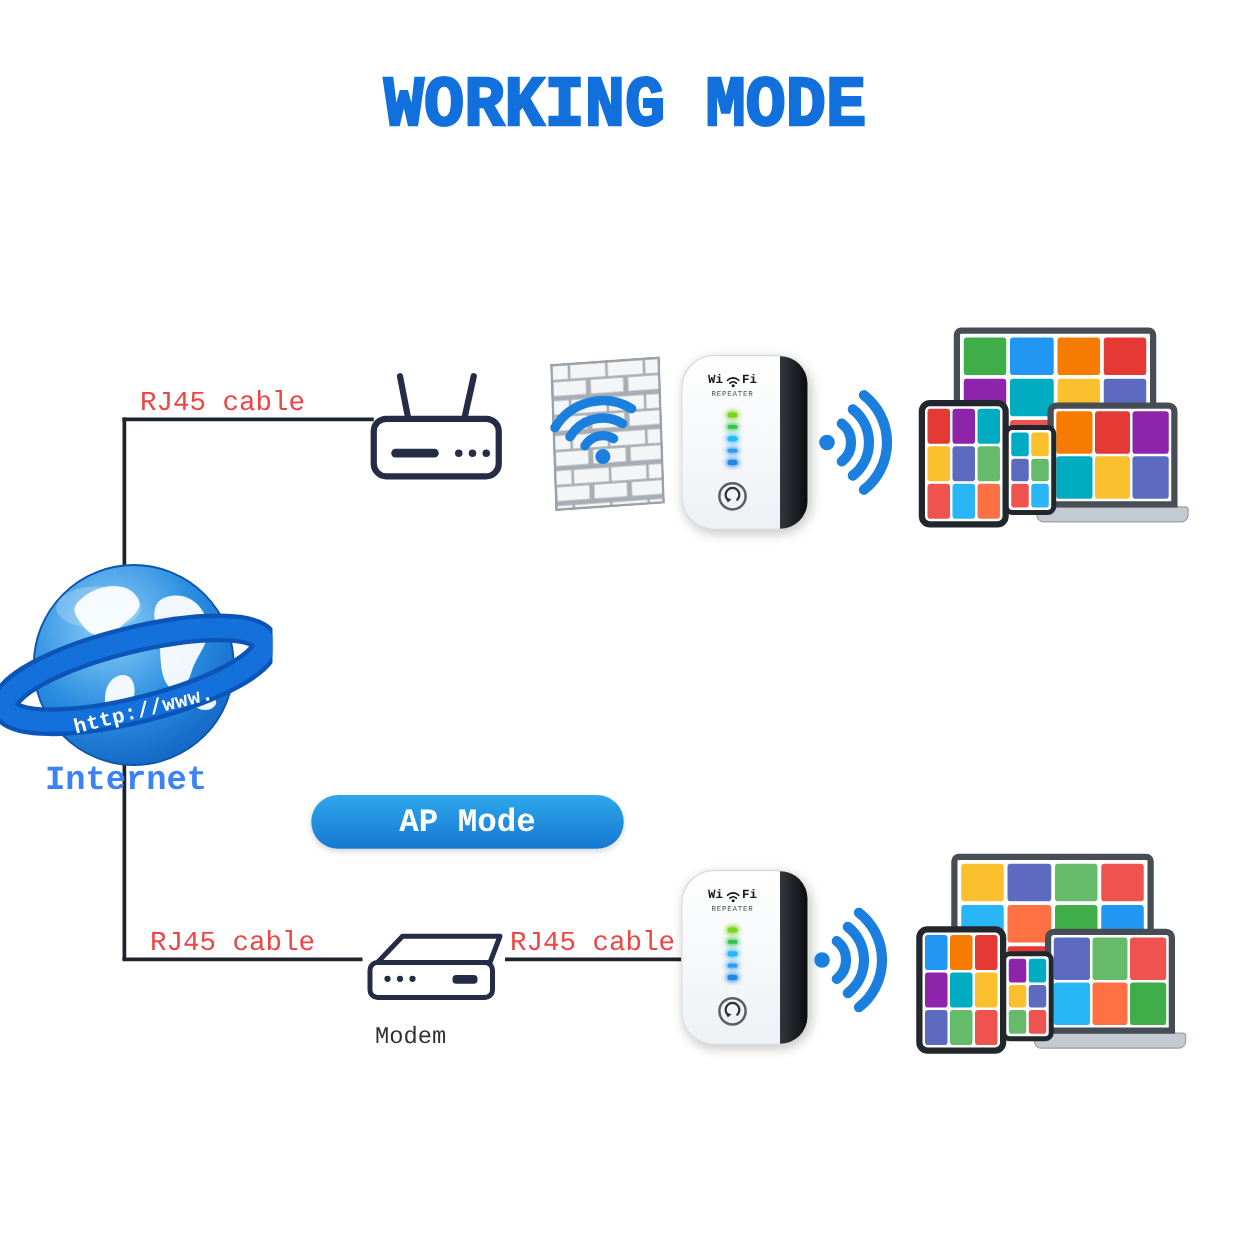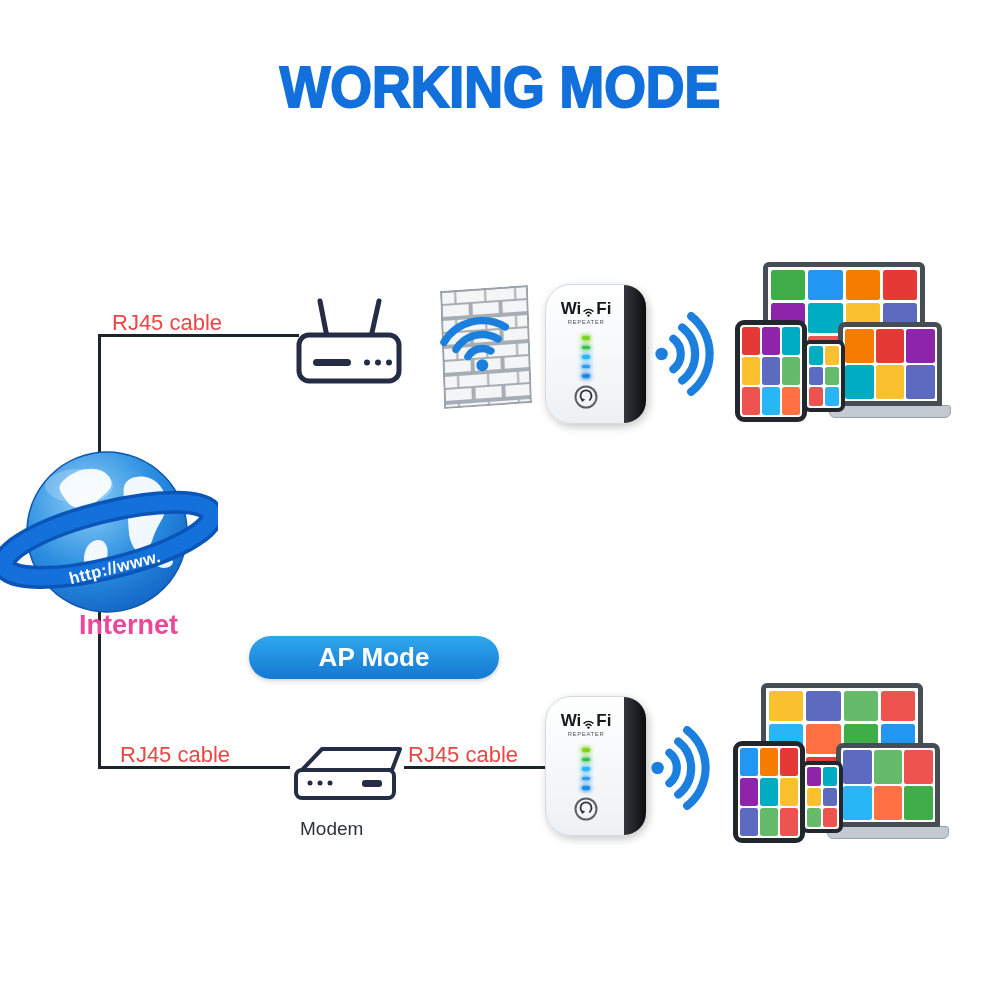--- a/index.html
+++ b/index.html
@@ -1,39 +1,39 @@
 <!DOCTYPE html>
 <html style="--accent: #1478d2; --title: #1270dd; --line: #1e242c; --wifi: #1b7fdd;"><head>
 <meta charset="utf-8">
 <style>
   html,body{margin:0;padding:0;background:#fff;}
   .stage{position:relative;width:1000px;height:856px;background:#fff;overflow:hidden;
-         font-family:Liberation Sans, sans-serif;}
+         font-family:Liberation Mono, monospace;}
 
   
   .title{position:absolute;left:0;right:0;top:54px;text-align:center;
          font-size:57px;font-weight:900;color:var(--title);
          transform:scaleX(.94);letter-spacing:0px;
          -webkit-text-stroke:2px var(--title);}
 
   
   .badge{position:absolute;height:43px;border-radius:22px;
          background:linear-gradient(180deg,#2fa7ec,var(--accent));
          color:#fff;font-size:26px;font-weight:bold;
          display:flex;align-items:center;justify-content:center;
          box-shadow:0 2px 5px rgba(0,0,0,.18);}
   #badge-repeater{left:255px;top:237px;width:240px;}
   #badge-ap{left:249px;top:636px;width:250px;}
 
   
   .line{position:absolute;background:var(--line);}
   .line.h{height:2.5px;} .line.v{width:2.5px;}
   .lbl{position:absolute;font-size:22px;color:#ef4444;}
-  .internet-label{position:absolute;left:36px;top:610px;width:142px;text-align:right;
-                  font-size:27px;font-weight:bold;color:#ec4899;}
+  .internet-label{position:absolute;left:36px;top:610px;width:142px;text-align:left;
+                  font-size:27px;font-weight:bold;color:#3b82f6;}
   .modem-label{position:absolute;left:300px;top:818px;width:100px;
                font-size:19px;color:#2e3238;}
 
   
   .globe{position:absolute;left:-10px;top:436px;}
 
   
   .router{position:absolute;left:293px;top:293px;}
   .modem{position:absolute;left:288px;top:742px;}
   .wall{position:absolute;left:442px;top:288px;transform:rotate(-2deg) skewY(-2deg);}
@@ -48,21 +48,21 @@
             border:1px solid #d5dade;border-radius:26px;
             box-shadow:2px 3px 9px rgba(0,0,0,.22);}
   #repeater-top{left:545px;top:284px;}
   #repeater-bottom{left:545px;top:696px;}
   .rep-side{position:absolute;top:0;right:0;bottom:0;width:22px;
             background:linear-gradient(90deg,#33373c,#0b0c0e);
             border-radius:0 25px 25px 0;}
   .rep-face{position:absolute;top:8px;bottom:8px;left:6px;right:26px;
             display:flex;flex-direction:column;align-items:center;}
   .rep-brand{display:flex;align-items:flex-end;gap:2px;margin-top:7px;
-             font-size:17px;font-weight:bold;color:#16181b;line-height:1;}
+             font-size:10px;font-weight:bold;color:#16181b;line-height:1;}
   .rep-model{font-size:6px;letter-spacing:.6px;color:#53575d;margin-top:2px;}
   .rep-leds{display:flex;flex-direction:column;gap:6px;align-items:center;margin-top:11px;}
   .led{width:8px;height:3.5px;border-radius:2px;box-shadow:0 0 4px 1px currentColor;}
   .rep-wps{margin-top:auto;margin-bottom:5px;}
 
   
   .devices{position:absolute;width:216px;height:166px;}
   #devices-top{left:735px;top:262px;}
   #devices-bottom{left:733px;top:683px;}
   .monitor{position:absolute;left:28px;top:0;width:152px;height:102px;background:#fff;

